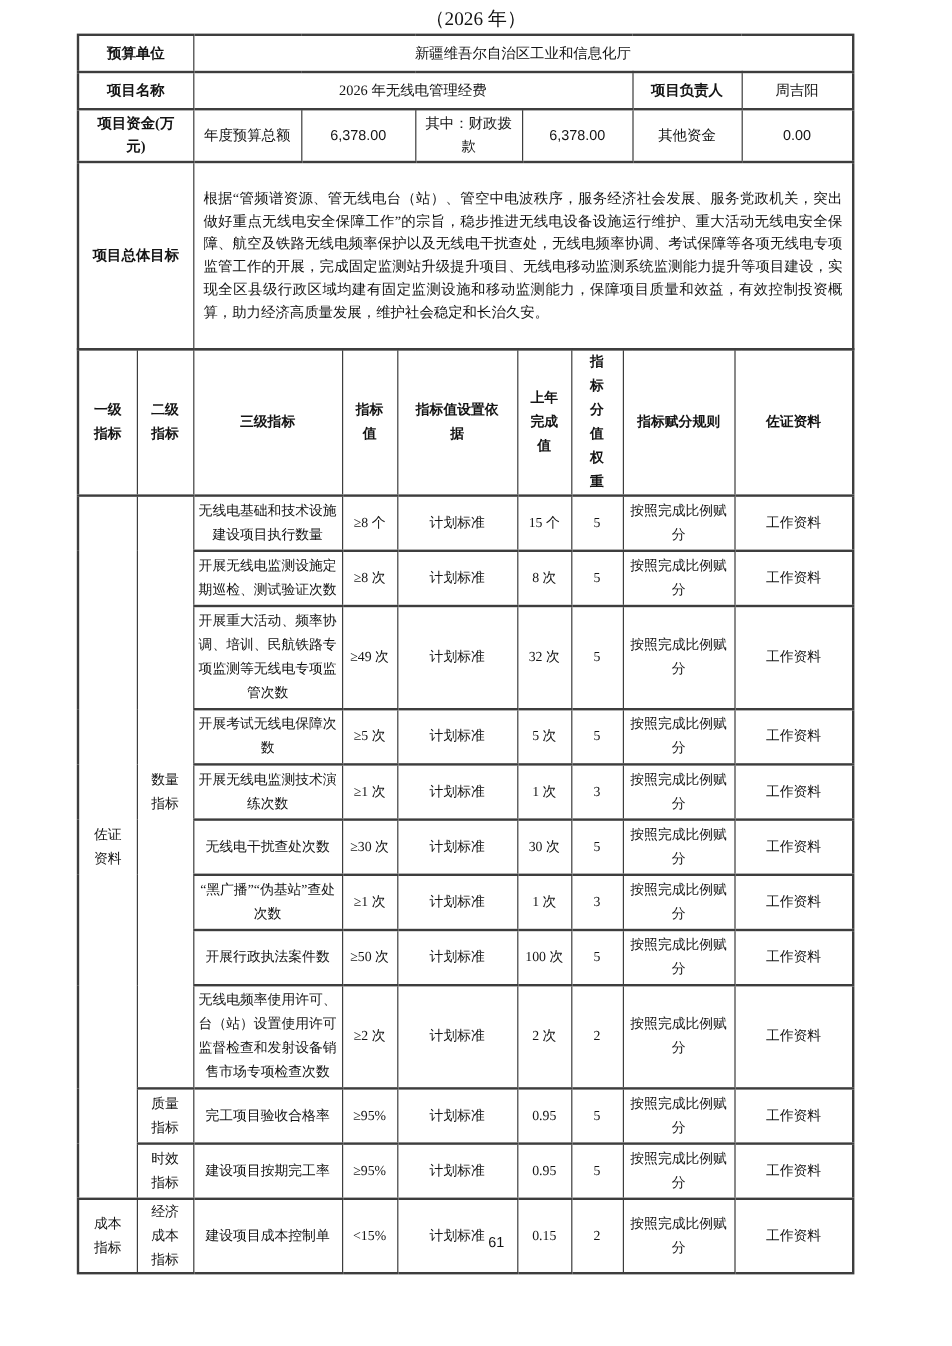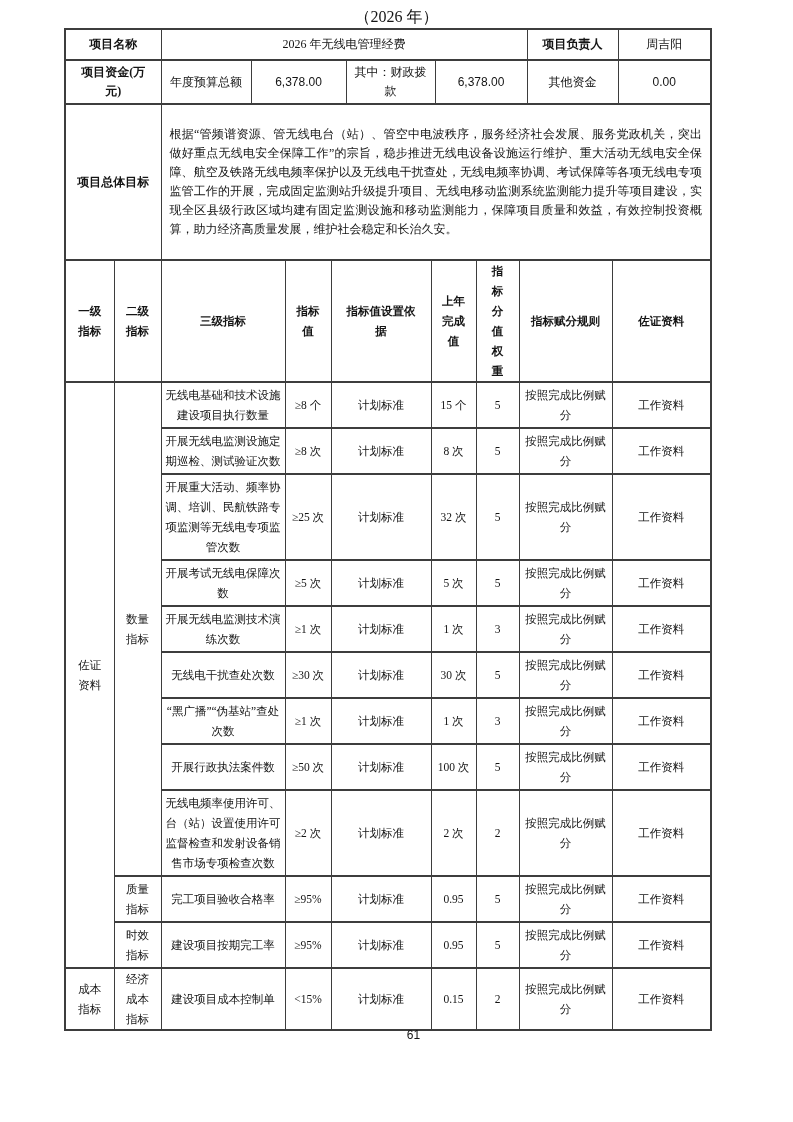--- a/index.html
+++ b/index.html
@@ -89,20 +89,24 @@
     <colgroup>
       <col style="width:96px">
         <col style="width:90px">
         <col style="width:95px">
       <col style="width:89px">
         <col style="width:92px">
         <col style="width:91px">
         <col style="width:93px">
     </colgroup>
     <tbody>
+      <tr style="height:31px">
+        <td class="lbl">预算单位</td>
+        <td colspan="6">新疆维吾尔自治区工业和信息化厅</td>
+      </tr>
       <tr style="height:31px">
         <td class="lbl">项目名称</td>
         <td colspan="4">2026 年无线电管理经费</td>
         <td class="lbl">项目负责人</td>
         <td>周吉阳</td>
       </tr>
       <tr style="height:36px">
         <td class="lbl funds-label">项目资金(万元)</td>
         <td>年度预算总额</td>
         <td class="num">6,378.00</td>
@@ -159,21 +163,21 @@
           <td class="name-cell">开展无线电监测设施定期巡检、测试验证次数</td>
           <td class="val-cell">≥8 次</td>
           <td>计划标准</td>
           <td>8 次</td>
           <td>5</td>
           <td class="rule-cell">按照完成比例赋分</td>
           <td>工作资料</td>
         </tr>
         <tr style="height: 64px;">
           <td class="name-cell">开展重大活动、频率协调、培训、民航铁路专项监测等无线电专项监管次数</td>
-          <td class="val-cell">≥25 次</td>
+          <td class="val-cell">≥49 次</td>
           <td>计划标准</td>
           <td>32 次</td>
           <td>5</td>
           <td class="rule-cell">按照完成比例赋分</td>
           <td>工作资料</td>
         </tr>
         <tr style="height: 42px;">
           <td class="name-cell">开展考试无线电保障次数</td>
           <td class="val-cell">≥5 次</td>
           <td>计划标准</td>

